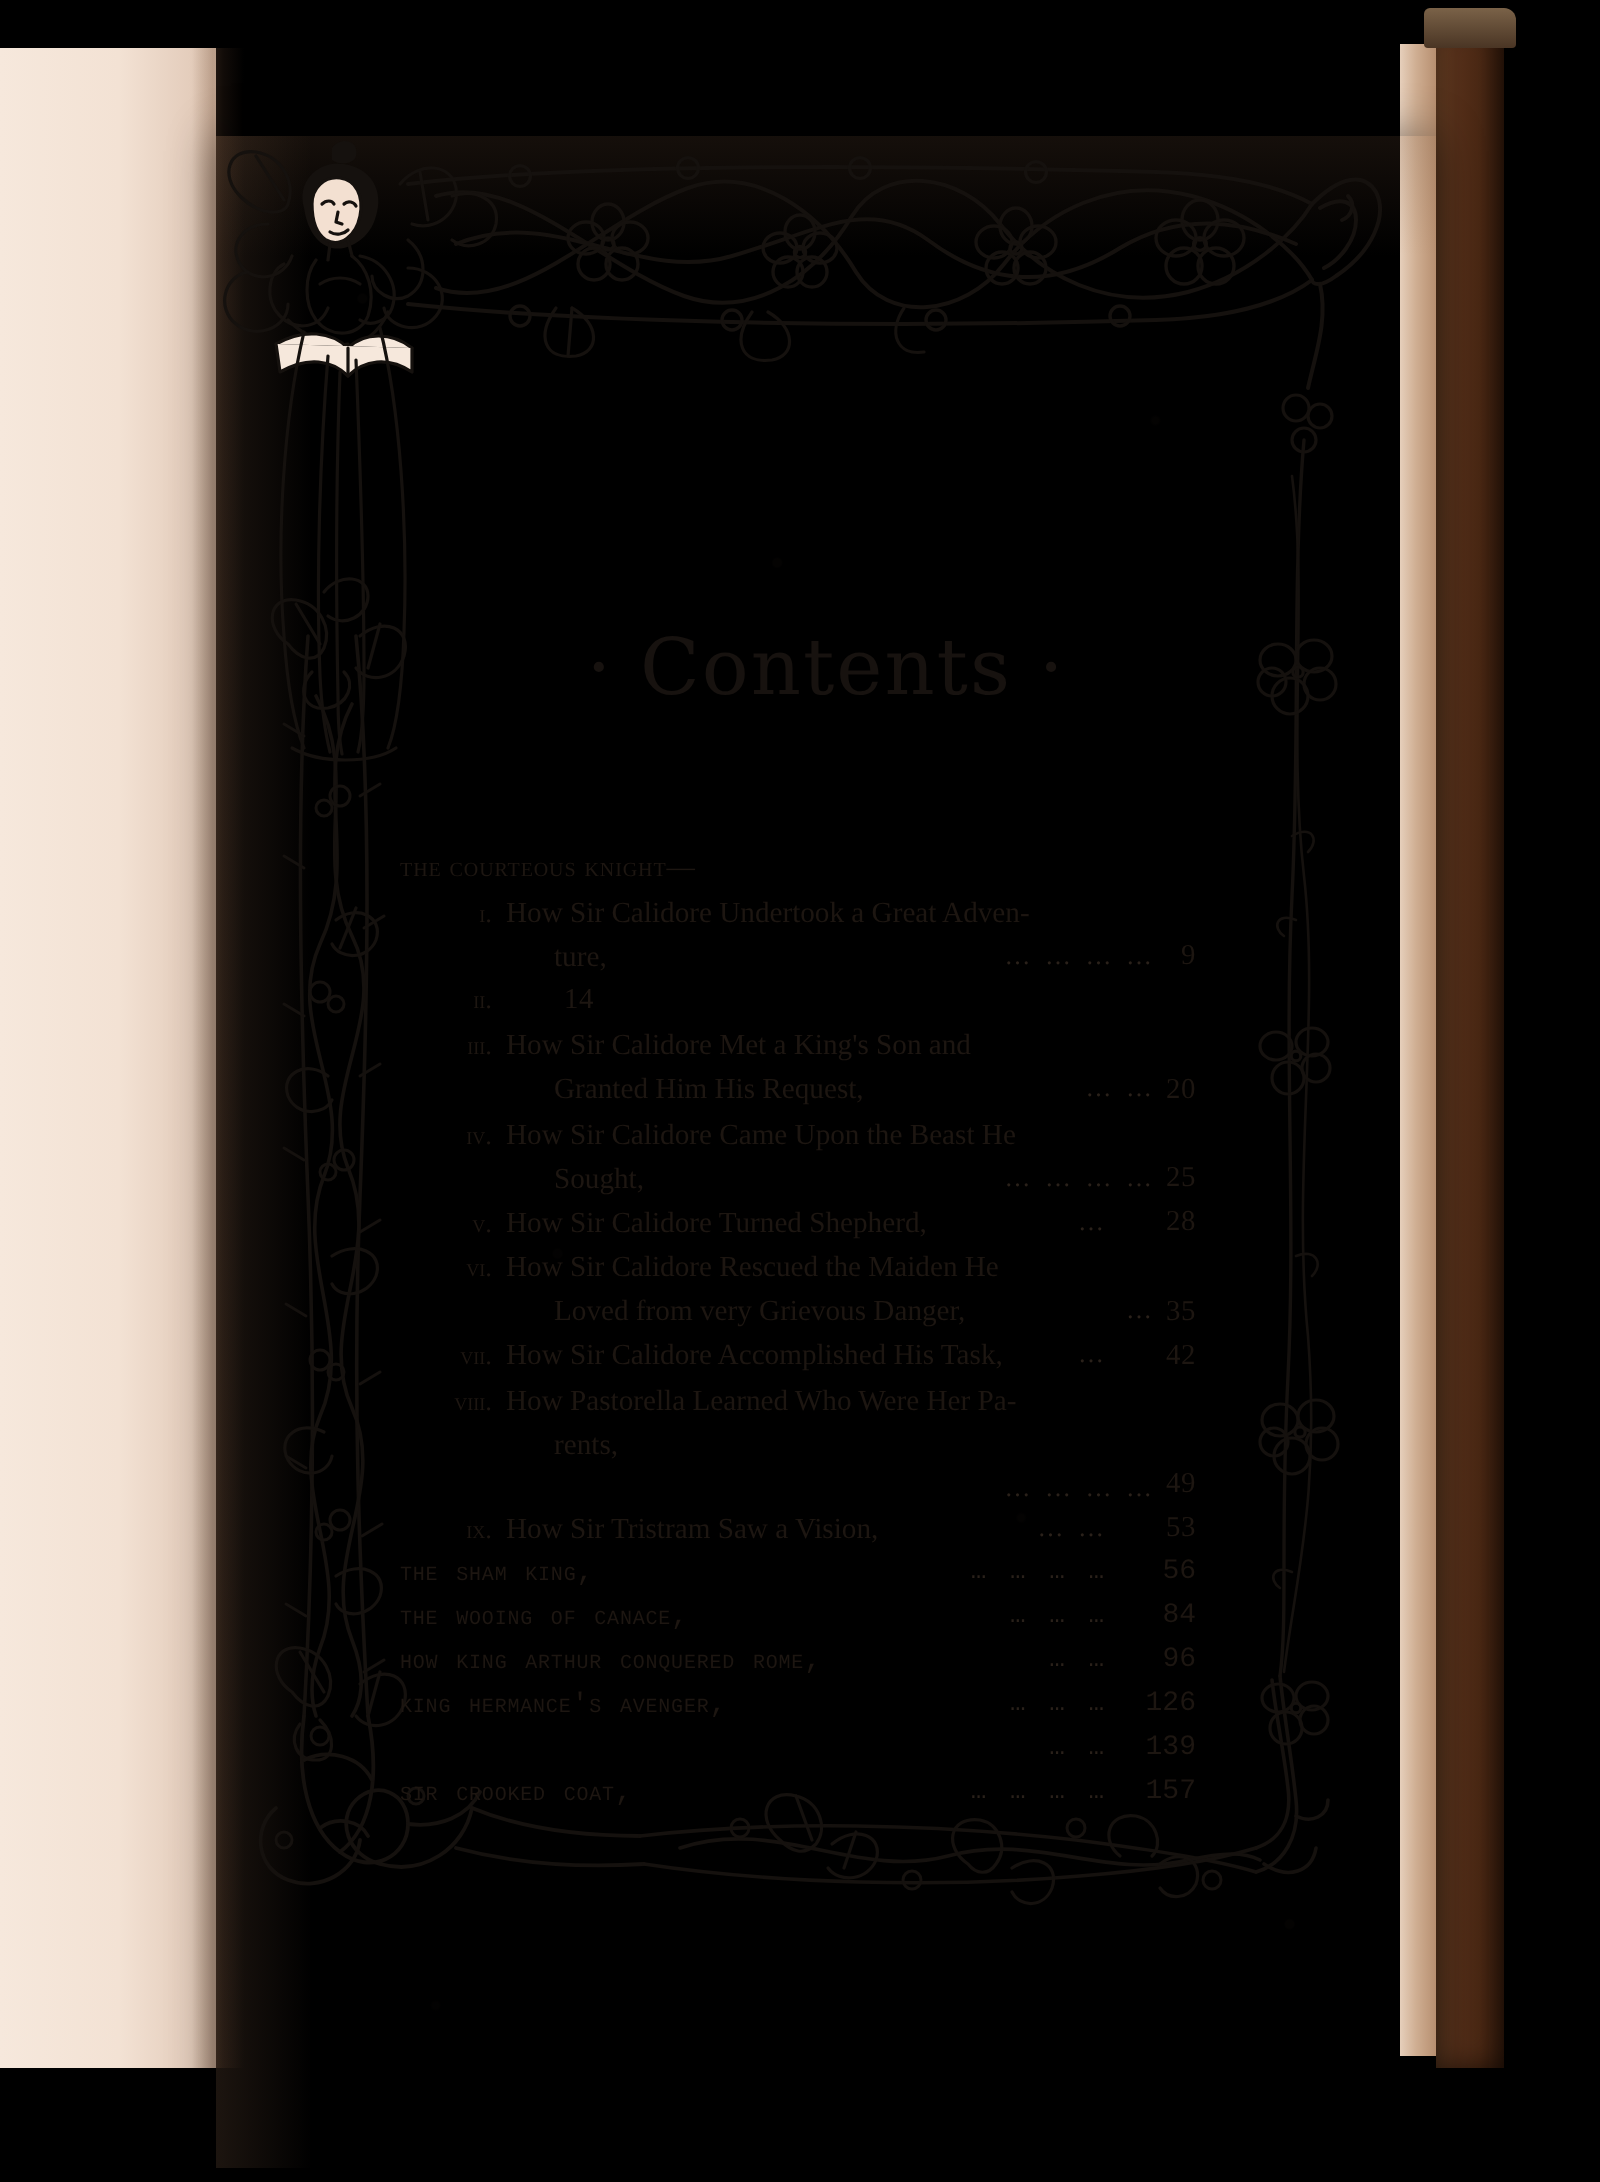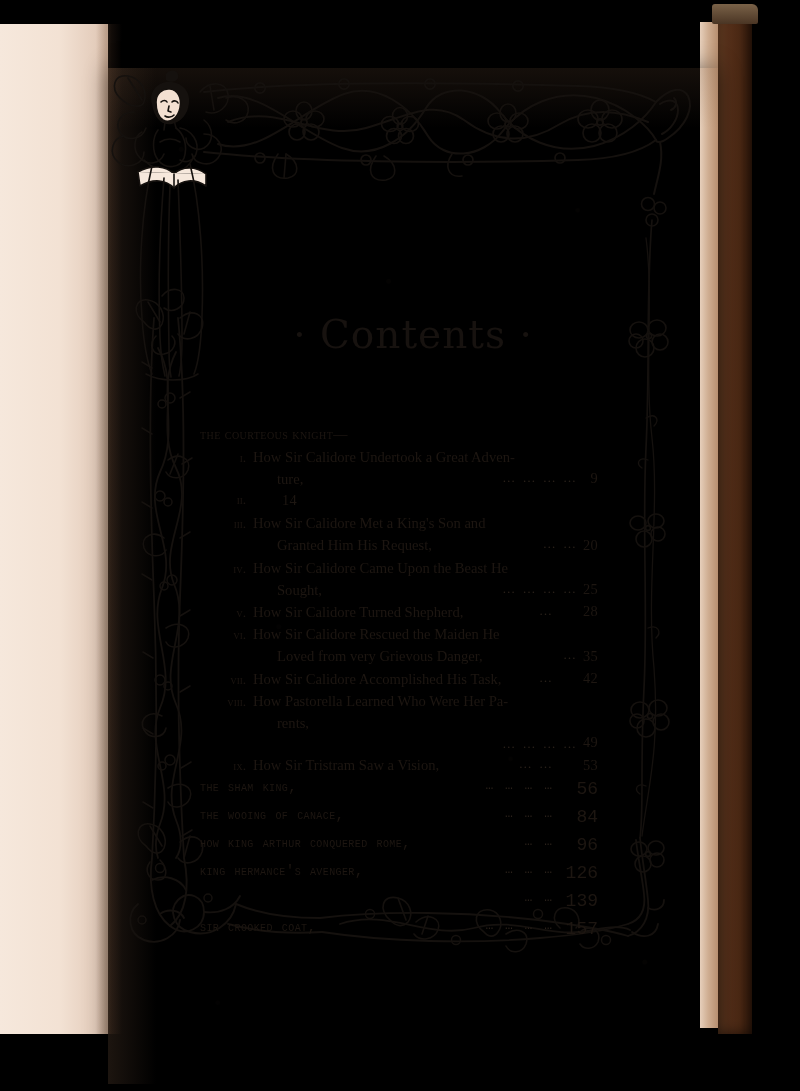--- a/index.html
+++ b/index.html
@@ -100,21 +100,21 @@
   .leaders{flex:1 1 auto;text-align:right;letter-spacing:2px;color:#2a211a;
            overflow:hidden;white-space:nowrap;font-size:13px;padding-left:6px;}
 
   .major{display:flex;align-items:flex-start;font-size:14.2px;line-height:1.55;font-family:Liberation Mono, monospace;}
   .major .mt{
     font-variant:small-caps;text-transform:lowercase;white-space:nowrap;
     letter-spacing:.4px;
   }
   .major .leaders{padding-left:8px;}
   .major .pg{width:44px;text-align:right;flex:0 0 44px;font-variant:normal;
-             text-transform:none;font-size:18px;}
+             text-transform:none;font-size:14px;}
 
   
   .toc, .contents-title{ text-rendering:optimizeLegibility; }
 </style>
 </head>
 <body>
 
 <div id="stage">
 
   <div class="facing-page"></div>

